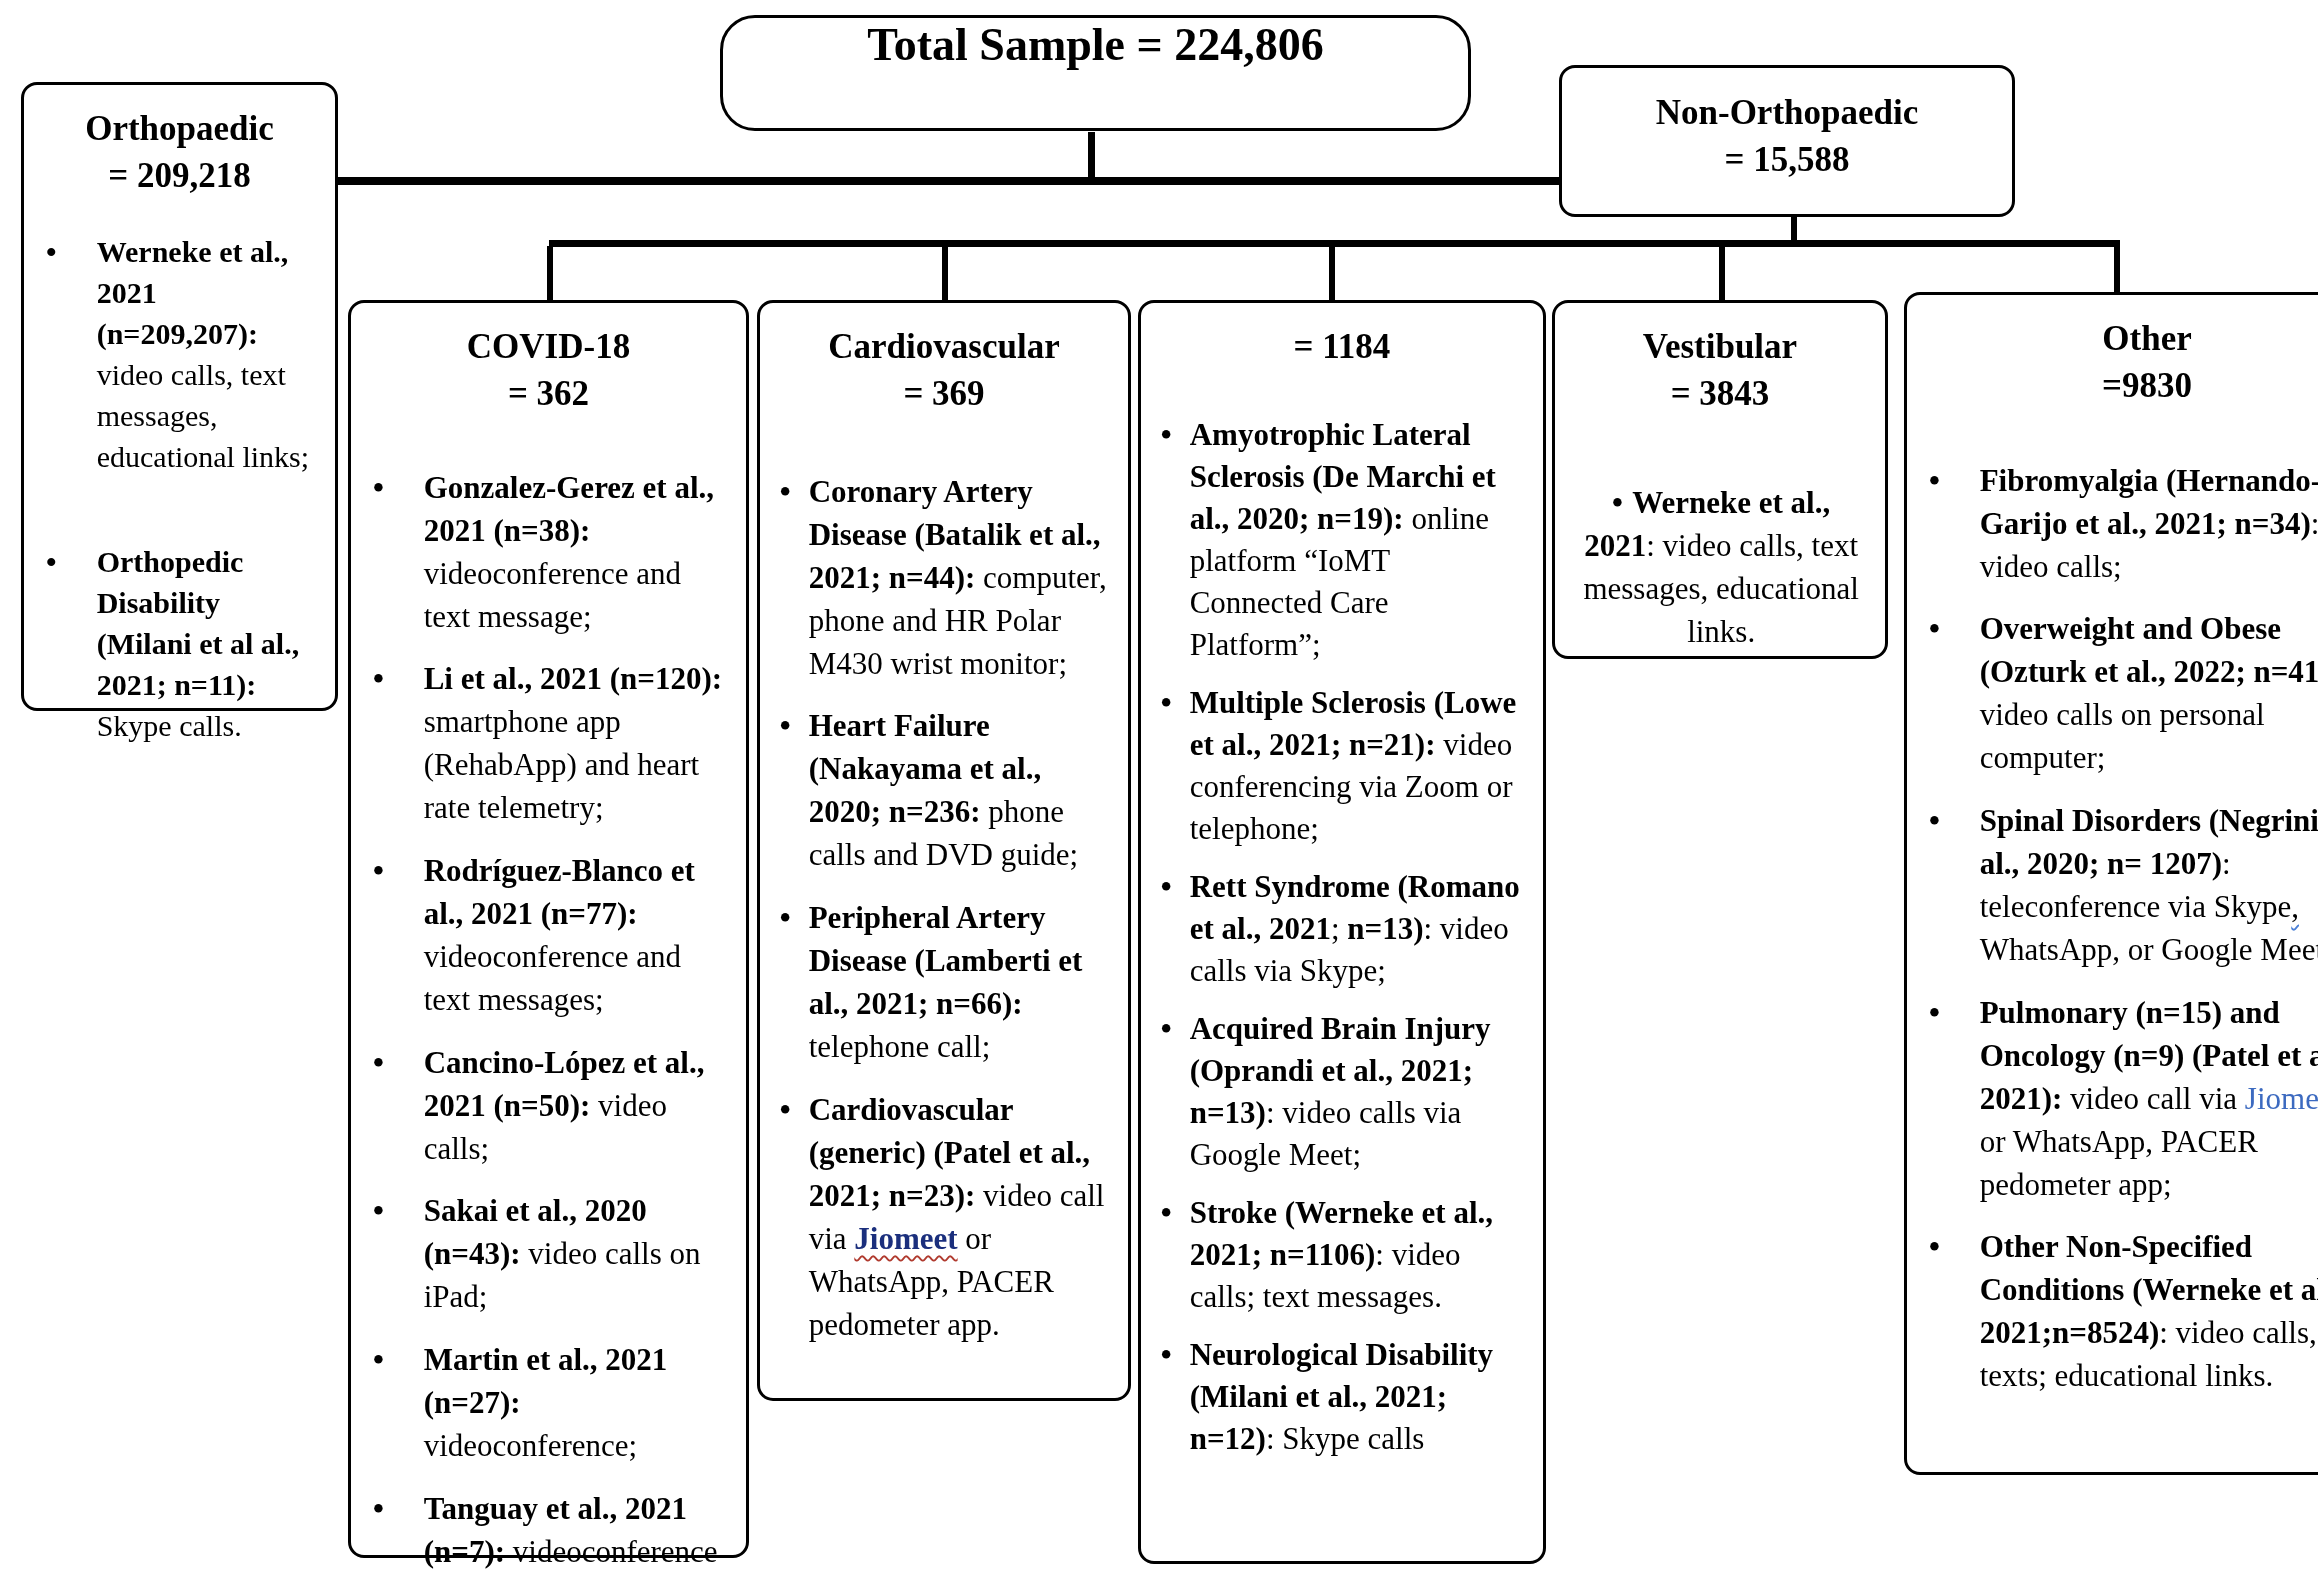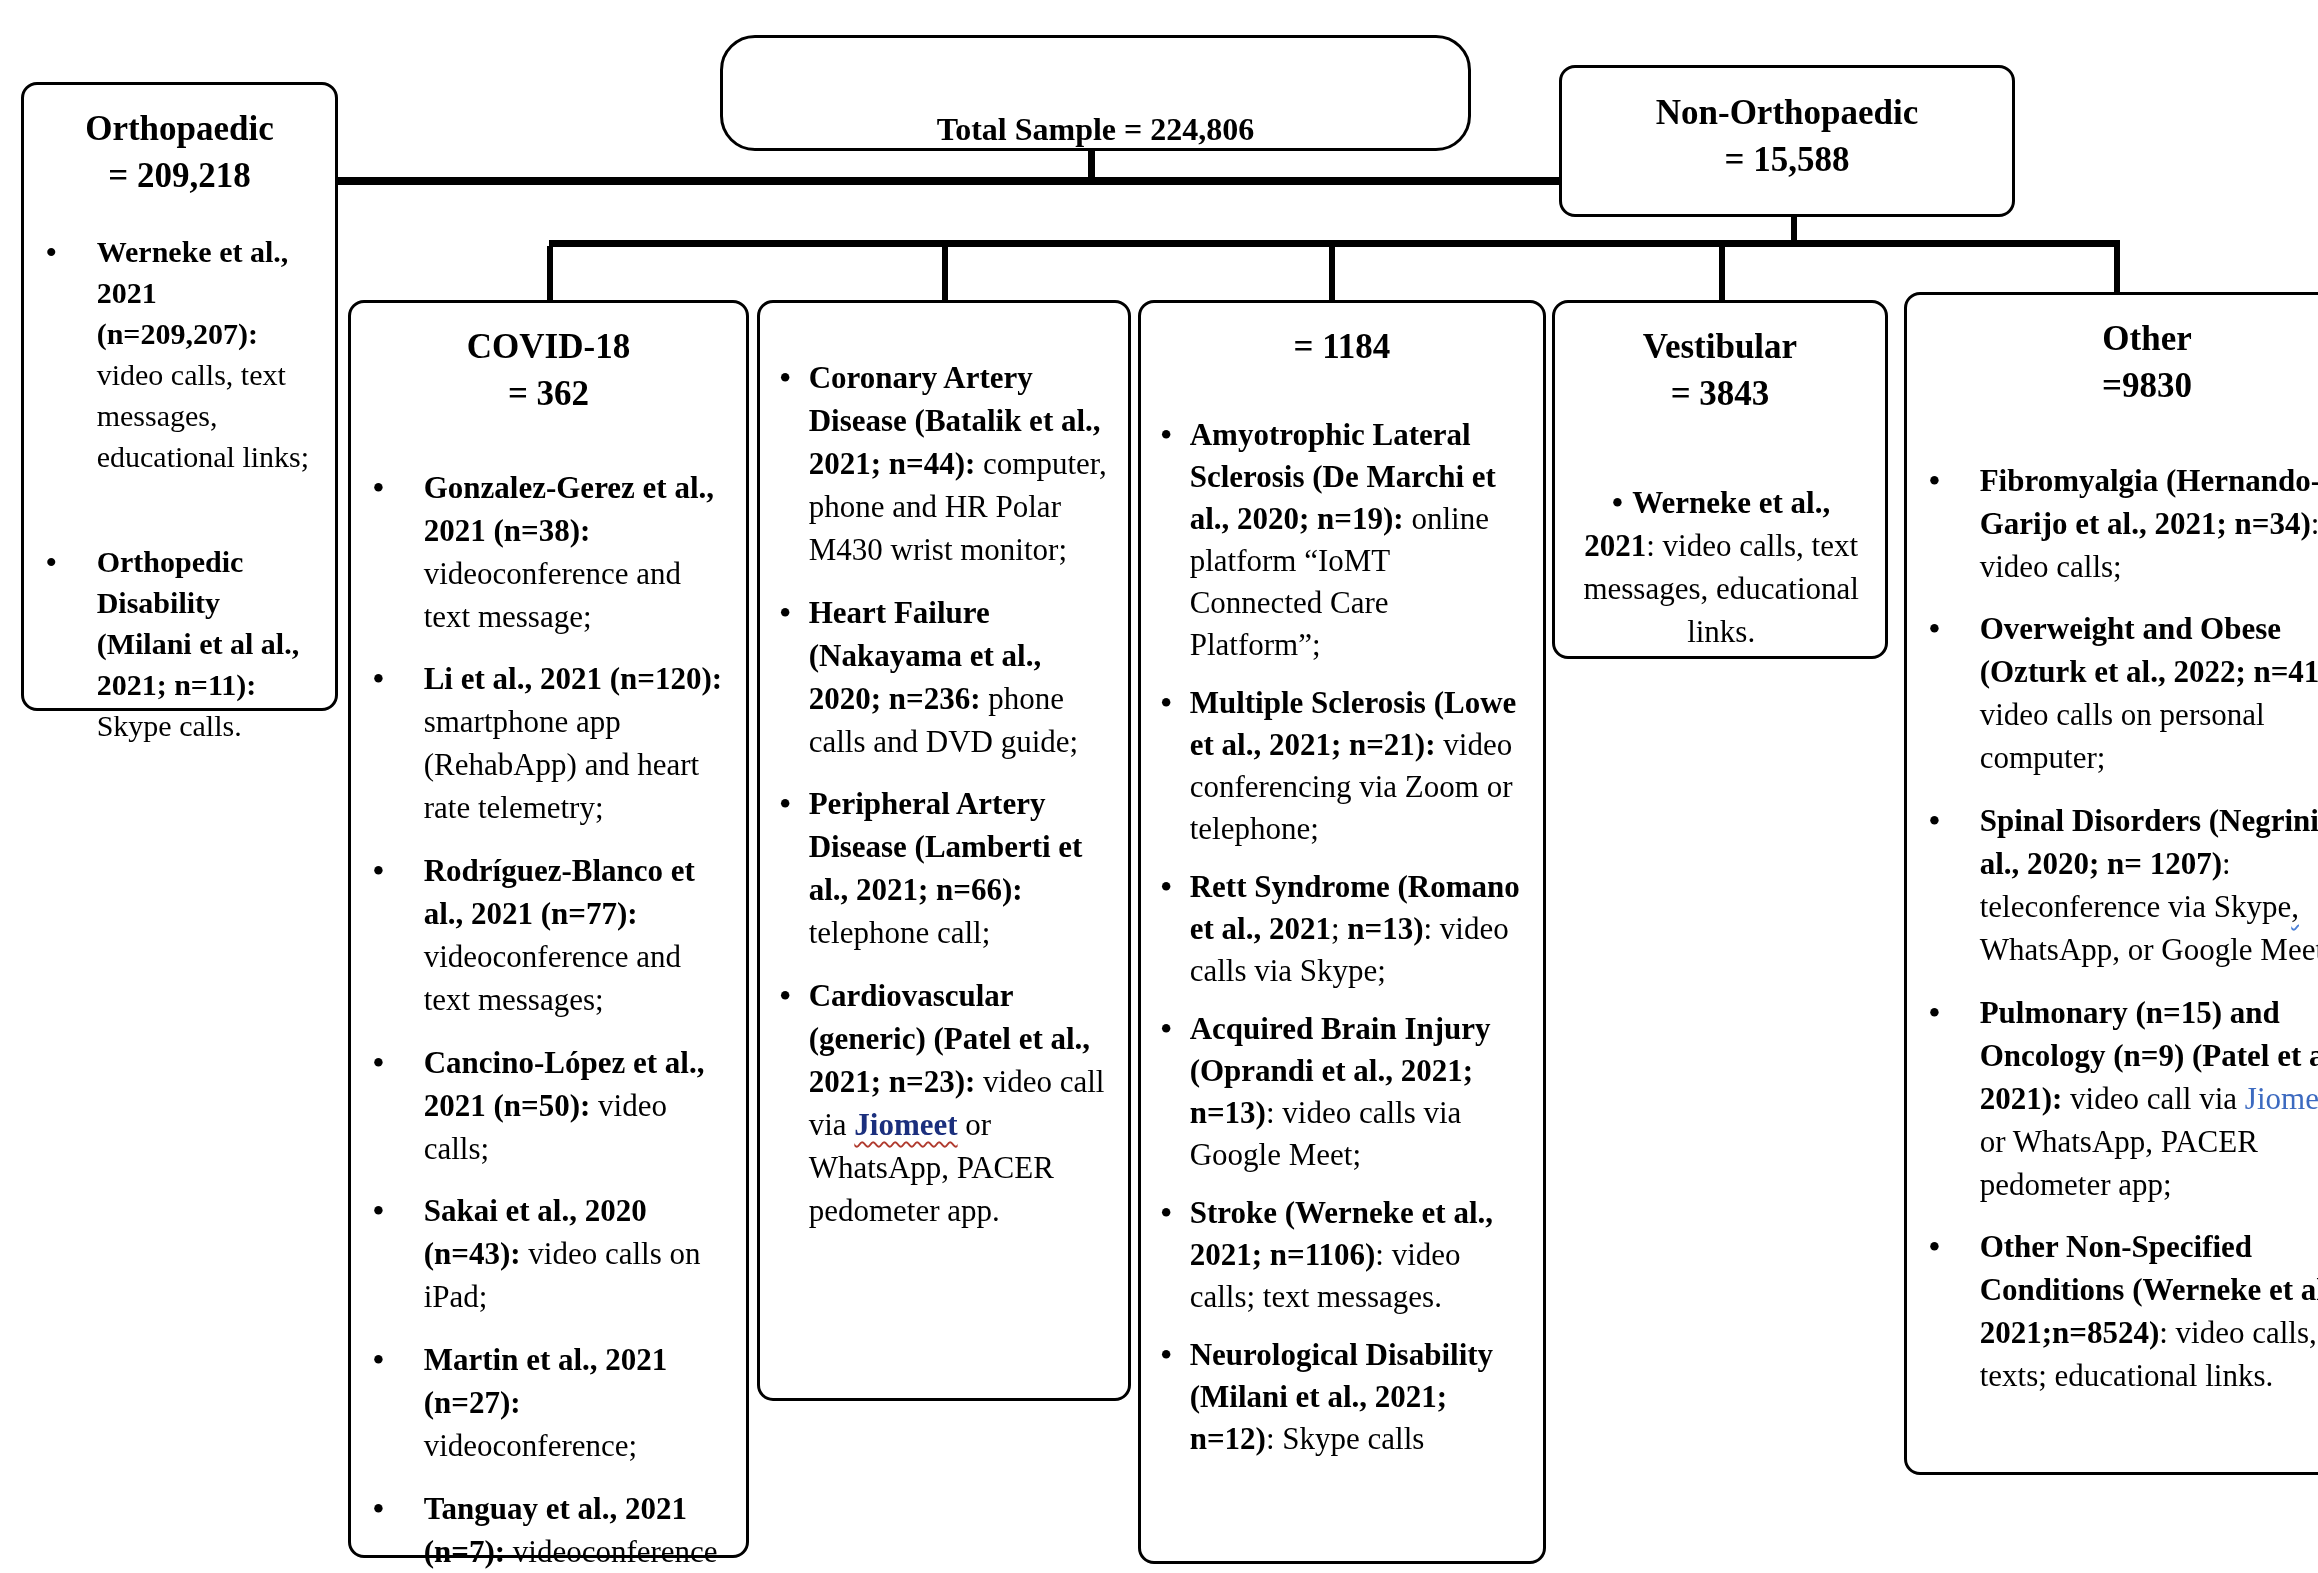--- a/index.html
+++ b/index.html
@@ -7,22 +7,22 @@
     position:relative;width:2319px;height:1573px;background:#ffffff;
     font-family:"Liberation Serif","DejaVu Serif",serif;color:#000;
     overflow:hidden;
   }
   .box{
     position:absolute;box-sizing:border-box;background:#fff;
     border:3.5px solid #000;border-radius:16px;
   }
   .conn{position:absolute;background:#000;}
   .box-title{text-align:center;font-weight:700;font-size:35px;line-height:47px;padding-top:19.7px;}
-  .total-box{display:flex;align-items:flex-end;justify-content:center;
-    font-weight:700;font-size:32px;border-radius:35px;margin-top:20px;}
+  .total-box{display:flex;align-items:flex-start;justify-content:center;
+    font-weight:700;font-size:46px;border-radius:35px;}
   .items{list-style:none;margin:0;padding:0 17.4px 0 19.7px;}
   .items li{position:relative;font-size:31px;line-height:43px;margin:0 0 19.7px 0;}
   .blt{font-weight:700;}
   .p-b{font-weight:700;}
   .p-r{font-weight:400;}
   .p-link{color:#3c6ac0;}
   .p-link2{color:#1b2f7d;font-weight:700;
     text-decoration:underline wavy #b03a2e 1.7px;text-underline-offset:5.8px;}
   .p-ua{text-decoration:underline wavy #4a7fd6 1.7px;text-underline-offset:7px;}
 
@@ -92,20 +92,24 @@
         <li><span class="blt">•</span><span class="p-b">Li et al., 2021 (n=120):</span><span class="p-r"> smartphone app (RehabApp) and heart rate telemetry;</span></li>
         <li><span class="blt">•</span><span class="p-b">Rodríguez-Blanco et al., 2021 (n=77):</span><span class="p-r"> videoconference and text messages;</span></li>
         <li><span class="blt">•</span><span class="p-b">Cancino-López et al., 2021 (n=50):</span><span class="p-r"> video calls;</span></li>
         <li><span class="blt">•</span><span class="p-b">Sakai et al., 2020 (n=43):</span><span class="p-r"> video calls on iPad;</span></li>
         <li><span class="blt">•</span><span class="p-b">Martin et al., 2021 (n=27):</span><span class="p-r"> videoconference;</span></li>
         <li><span class="blt">•</span><span class="p-b">Tanguay et al., 2021 (n=7):</span><span class="p-r"> videoconference and  TeRA+ platform.</span></li>
       </ul>
   </section>
 
   <section class="box cardio tight" style="left:757px;top:300px;width:374px;height:1101px;">
+    <div class="box-title">
+      <div>Cardiovascular</div>
+      <div>= 369</div>
+    </div>
     <ul class="items">
         <li><span class="blt">•</span><span class="p-b">Coronary Artery Disease (Batalik et al., 2021; n=44):</span><span class="p-r"> computer, phone and HR Polar M430 wrist monitor;</span></li>
         <li><span class="blt">•</span><span class="p-b">Heart Failure (Nakayama et al., 2020; n=236:</span><span class="p-r"> phone calls and DVD guide;</span></li>
         <li><span class="blt">•</span><span class="p-b">Peripheral Artery Disease (Lamberti et al., 2021; n=66):</span><span class="p-r"> telephone call;</span></li>
         <li><span class="blt">•</span><span class="p-b">Cardiovascular (generic) (Patel et al., 2021; n=23):</span><span class="p-r"> video call via </span><span class="p-link2">Jiomeet</span><span class="p-r"> or WhatsApp, PACER pedometer app.</span></li>
       </ul>
   </section>
 
   <section class="box neuro tight" style="left:1138px;top:300px;width:408px;height:1264px;">
     <div class="box-title">

